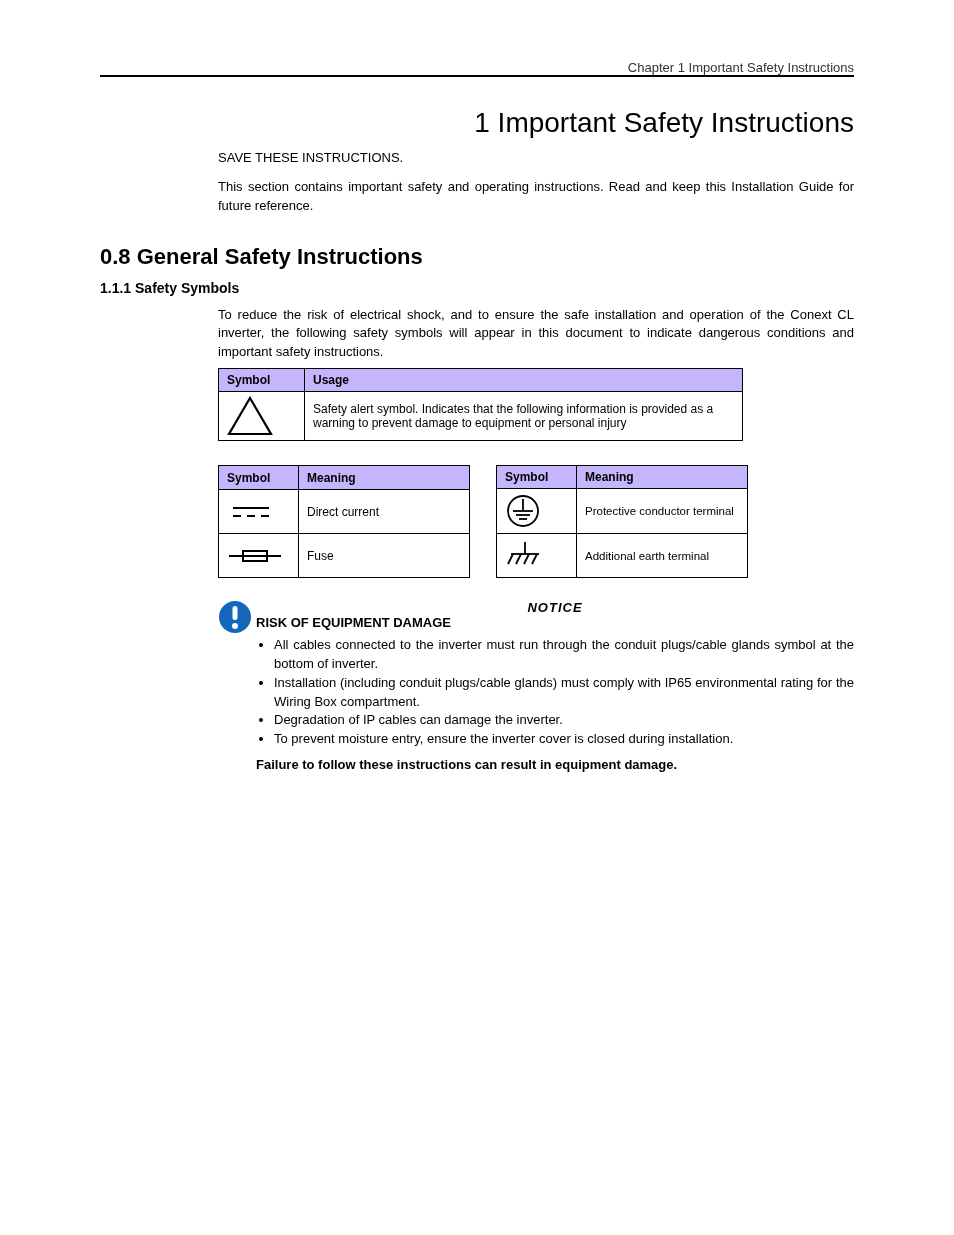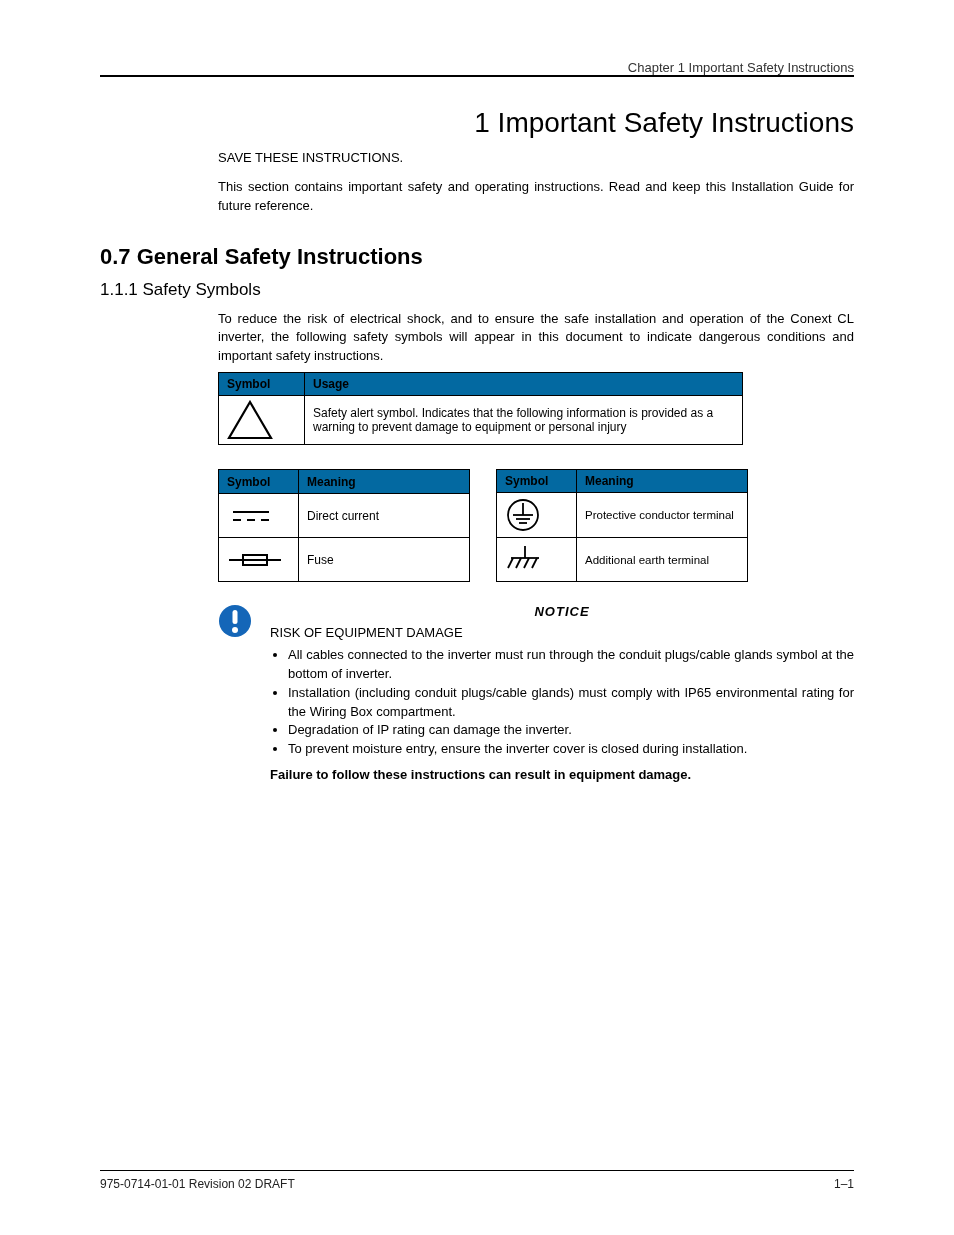--- a/index.html
+++ b/index.html
@@ -33,22 +33,22 @@
     font-weight: normal;
     margin: 30px 0 10px 0;
     text-align: right;
   }
   h2.section {
     font-size: 22px;
     font-weight: bold;
     margin: 28px 0 10px 0;
   }
   h3.subsection {
-    font-size: 17px;
-    font-weight: normal;
+    font-size: 14px;
+    font-weight: bold;
     margin: 6px 0 10px 0;
   }
   .body-text {
     font-size: 13px;
     line-height: 1.45;
     text-align: justify;
   }
   .indent-block {
     margin-left: 118px;
   }
@@ -56,21 +56,21 @@
     border-collapse: collapse;
     font-size: 12px;
   }
   table.sym th, table.sym td {
     border: 1px solid #000;
     padding: 4px 8px;
     vertical-align: middle;
     text-align: left;
   }
   table.sym th {
-    background: #0369a1;
+    background: #c4b5fd;
     font-weight: bold;
   }
   .wide-table {
     width: 525px;
     margin-top: 6px;
   }
   .wide-table td.symcell { width: 86px; text-align: center; height: 48px; }
   .pair-row {
     display: flex;
     gap: 26px;
@@ -87,42 +87,42 @@
     border-top: 1px solid #000;
     padding-top: 6px;
     font-size: 12px;
     display: flex;
     justify-content: space-between;
     color: #222;
   }
   .notice-row {
     display: flex;
     align-items: flex-start;
-    gap: 18px;
+    gap: 4px;
     margin-top: 22px;
   }
   .notice-icon {
     width: 34px;
     flex: 0 0 34px;
   }
   svg { display: block; }
 </style>
 </head>
 <body>
 
 <div class="page">
   <div class="running-header">Chapter 1  Important Safety Instructions</div>
   <hr class="top-rule">
 
   <h1 class="chapter">1  Important Safety Instructions</h1>
 
   <div class="indent-block body-text">SAVE THESE INSTRUCTIONS.</div>
   <div class="indent-block body-text" style="margin-top:10px;">This section contains important safety and operating instructions. Read and keep this Installation Guide for future reference.</div>
 
-  <h2 class="section">0.7  General Safety Instructions</h2>
+  <h2 class="section">0.8  General Safety Instructions</h2>
   <h3 class="subsection">1.1.1  Safety Symbols</h3>
   <div class="indent-block body-text">To reduce the risk of electrical shock, and to ensure the safe installation and operation of the Conext CL inverter, the following safety symbols will appear in this document to indicate dangerous conditions and important safety instructions.</div>
 
   <div class="indent-block">
     <table class="sym wide-table">
       <tbody>
           <tr>
         <th>Symbol</th>
         <th>Usage</th>
       </tr>
@@ -207,29 +207,25 @@
     <div class="notice-row">
       <div class="notice-icon">
         <svg width="34" height="34" viewBox="0 0 34 34">
           <circle cx="17" cy="17" r="16" fill="#1466b8"></circle>
           <rect x="14.5" y="6" width="5" height="14" rx="2.5" fill="#fff"></rect>
           <circle cx="17" cy="26" r="3" fill="#fff"></circle>
         </svg>
       </div>
       <div style="flex:1; font-size:13px;">
         <div style="text-align:center; font-weight:bold; letter-spacing:1px; font-style:italic;">NOTICE</div>
-        <div style="font-weight:normal; margin-top:6px;">RISK OF EQUIPMENT DAMAGE</div>
+        <div style="font-weight:bold; ">RISK OF EQUIPMENT DAMAGE</div>
         <ul style="margin:6px 0 0 18px; padding:0; line-height:1.45; text-align:justify;">
           <li>All cables connected to the inverter must run through the conduit plugs/cable glands symbol at the bottom of inverter.</li>
           <li>Installation (including conduit plugs/cable glands) must comply with IP65 environmental rating for the Wiring Box compartment.</li>
-          <li>Degradation of IP rating can damage the inverter.</li>
+          <li>Degradation of IP cables can damage the inverter.</li>
           <li>To prevent moisture entry, ensure the inverter cover is closed during installation.</li>
         </ul>
         <div style="font-weight:bold; margin-top:8px;">Failure to follow these instructions can result in equipment damage.</div>
       </div>
     </div>
   </div>
 
-  <div class="footer">
-    <span>975-0714-01-01 Revision 02 DRAFT</span>
-    <span>1–1</span>
-  </div>
 </div>
 
 </body></html>

